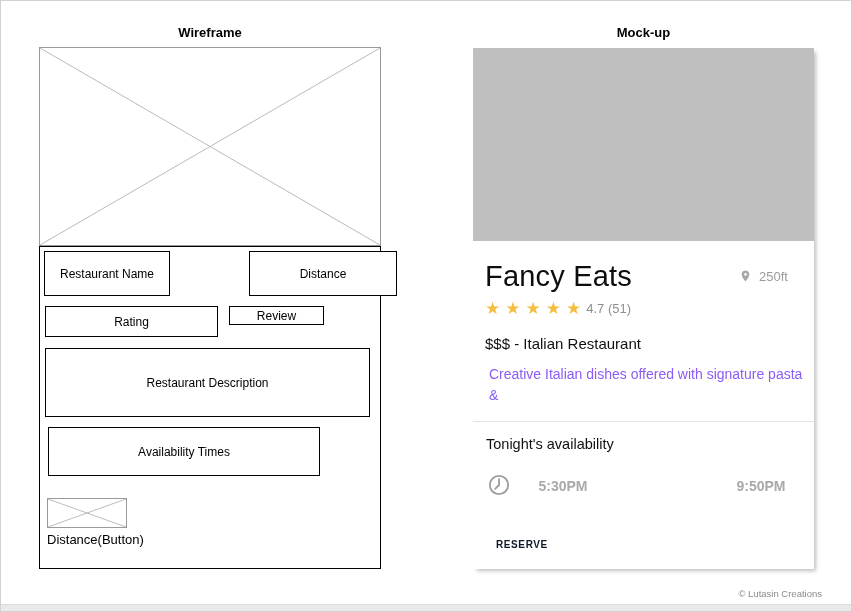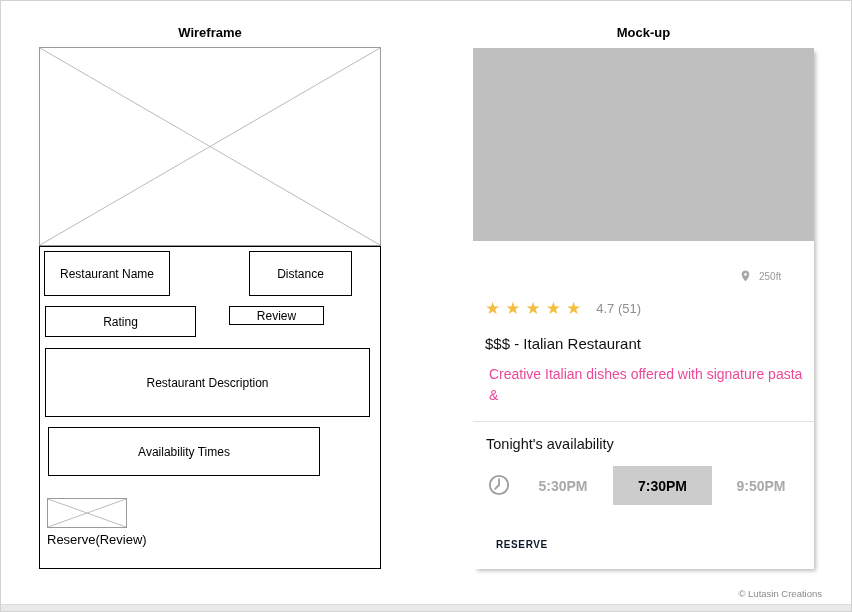--- a/index.html
+++ b/index.html
@@ -60,34 +60,34 @@
   }
   .restaurant-title {
     position: absolute; left: 12px; top: 212px;
     font-size: 29px; font-weight: 400; color: #0d0d0d;
     letter-spacing: 0.2px;
   }
   .distance-wrap {
     position: absolute; left: 266px; top: 219px;
     display: flex; align-items: center; gap: 7px;
   }
-  .distance-text { font-size: 10px; color: #9a9a9a; }
+  .distance-text { font-size: 13px; color: #9a9a9a; }
   .stars-row {
     position: absolute; left: 12px; top: 250px;
     display: flex; align-items: center;
   }
   .stars { font-size: 17px; color: #f5bd41; letter-spacing: 5px; }
-  .rating-text { font-size: 13px; color: #8f8f8f; margin-left: 10px; }
+  .rating-text { font-size: 13px; color: #8f8f8f; }
   .price-line {
     position: absolute; left: 12px; top: 287px;
     font-size: 15px; color: #111;
   }
   .description {
     position: absolute; left: 16px; top: 316px; width: 318px;
-    font-size: 14px; line-height: 21px; color: #ec4899;
+    font-size: 14px; line-height: 21px; color: #8b5cf6;
   }
   .divider {
     position: absolute; left: 0; top: 373px; width: 341px; height: 1px;
     background: #e2e2e2;
   }
   .avail-heading {
     position: absolute; left: 13px; top: 388px;
     font-size: 14.5px; color: #111;
   }
   .clock-icon { position: absolute; left: 15px; top: 426px; }
@@ -135,25 +135,25 @@
     <line x1="342" y1="0" x2="0" y2="199" stroke="#b9b9b9" stroke-width="1"></line>
   </svg>
 </div>
 
 <div class="abs wf-outer-box"></div>
 
 <div class="wf-box" style="left:43px; top:250px; width:126px; height:45px;">
   <span>Restaurant Name</span>
 </div>
 
-<div class="wf-box" style="left:248px; top:250px; width:103px; height:45px;">
+<div class="wf-box" style="left:248px; top:250px; width:148px; height:45px;">
   <span>Distance</span>
 </div>
 
-<div class="wf-box" style="left:44px; top:305px; width:151px; height:31px;">
+<div class="wf-box" style="left:44px; top:305px; width:173px; height:31px;">
   <span>Rating</span>
 </div>
 
 <div class="wf-box" style="left:228px; top:305px; width:95px; height:19px;">
   <span>Review</span>
 </div>
 
 <div class="wf-box" style="left:44px; top:347px; width:325px; height:69px;text-align:right;">
   <span>Restaurant Description</span>
 </div>
@@ -162,28 +162,29 @@
   <span>Availability Times</span>
 </div>
 
 <div class="wf-reserve-box">
   <svg class="xlines" viewBox="0 0 80 30" preserveAspectRatio="none">
     <line x1="0" y1="0" x2="80" y2="30" stroke="#b9b9b9" stroke-width="1"></line>
     <line x1="80" y1="0" x2="0" y2="30" stroke="#b9b9b9" stroke-width="1"></line>
   </svg>
 </div>
 
-<div class="abs wf-reserve-label">Reserve(Review)</div>
+<div class="abs wf-reserve-label">Distance(Button)</div>
 
 <div class="abs panel-title" style="left:472px; top:24px; width:341px;">Mock-up</div>
 
 <div class="abs card">
 
   <div class="card-image"></div>
 
+  <div class="restaurant-title">Fancy Eats</div>
 
   <div class="distance-wrap">
     <svg width="13" height="18" viewBox="0 0 24 24">
       <path fill="#a8a8a8" d="M12 2C8.1 2 5 5.1 5 9c0 5.2 7 13 7 13s7-7.8 7-13c0-3.9-3.1-7-7-7zm0 9.5A2.5 2.5 0 1 1 12 6.5a2.5 2.5 0 0 1 0 5z"></path>
     </svg>
     <span class="distance-text">250ft</span>
   </div>
 
   <div class="stars-row">
     <span class="stars">★★★★★</span>
@@ -201,21 +202,20 @@
   <div class="avail-heading">Tonight's availability</div>
 
   <svg class="clock-icon" width="22" height="22" viewBox="0 0 24 24">
     <circle cx="12" cy="12" r="10" fill="none" stroke="#9e9e9e" stroke-width="2"></circle>
     <line x1="12" y1="12" x2="12" y2="5.5" stroke="#9e9e9e" stroke-width="2" stroke-linecap="round"></line>
     <line x1="12" y1="12" x2="7.8" y2="16.2" stroke="#9e9e9e" stroke-width="2" stroke-linecap="round"></line>
   </svg>
 
   <div class="time-option time-1">5:30PM</div>
 
-  <div class="time-selected">7:30PM</div>
 
   <div class="time-option time-3">9:50PM</div>
 
   <button class="reserve-button">RESERVE</button>
 </div>
 
 <div class="copyright">© Lutasin Creations</div>
 
 <div class="window-bottom-strip"></div>
 

